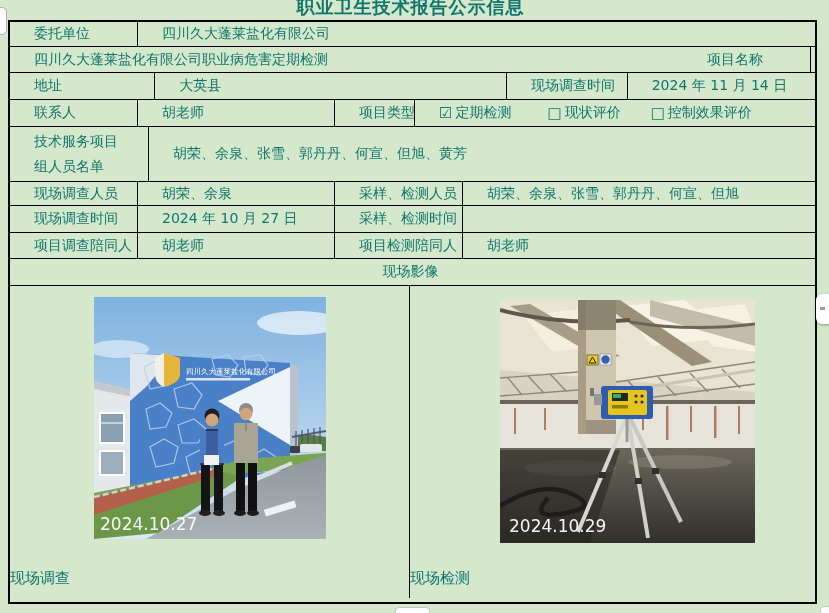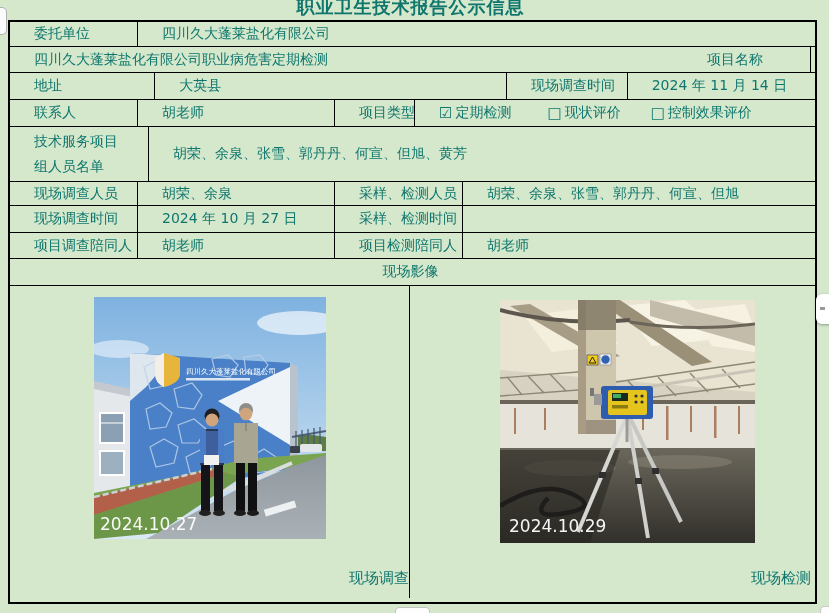--- a/index.html
+++ b/index.html
@@ -11,21 +11,21 @@
   .tr{display:flex;border-bottom:1px solid #000;box-sizing:border-box;}
   .tr.last{border-bottom:none;}
   .td{border-right:1px solid #000;display:flex;align-items:center;padding-left:24px;
       font-size:14px;box-sizing:border-box;overflow:hidden;white-space:nowrap;}
   .td.end{border-right:none;}
   .wrapcell{white-space:normal;line-height:1.8;padding-right:16px;}
   .center{justify-content:center;padding-left:0;}
   .opt{display:flex;align-items:center;}
   .sym{margin-right:3px;font-size:15px;}
   .photo-cell{position:relative;display:block;padding:0;}
-  .caption{position:absolute;left:0;right:0;bottom:10px;text-align:right;font-size:15px;margin-left:21px;}
+  .caption{position:absolute;left:0;right:0;bottom:10px;text-align:left;font-size:15px;}
   .photo-frame-l{display:block;margin:11px 0 0 84px;}
   .photo-frame-r{display:block;margin:14px 0 0 90px;}
   
   .notch-tl{position:absolute;left:-8px;top:7px;width:13px;height:26px;background:#fbfbfb;
             border:1px solid #b0b0b0;border-radius:5px;}
   .handle-right{position:absolute;left:816px;top:294px;width:20px;height:30px;background:#fff;
                 border-radius:6px 0 0 6px;box-shadow:0 1px 3px rgba(0,0,0,.35);}
   .handle-right::after{content:"";position:absolute;left:4px;top:13px;width:5px;height:3px;background:#9a9a9a;}
   .scroll-bottom{position:absolute;left:395px;top:607px;width:33px;height:12px;background:#fdfdfd;
                  border:1px solid #c4c4c4;border-radius:4px;}

